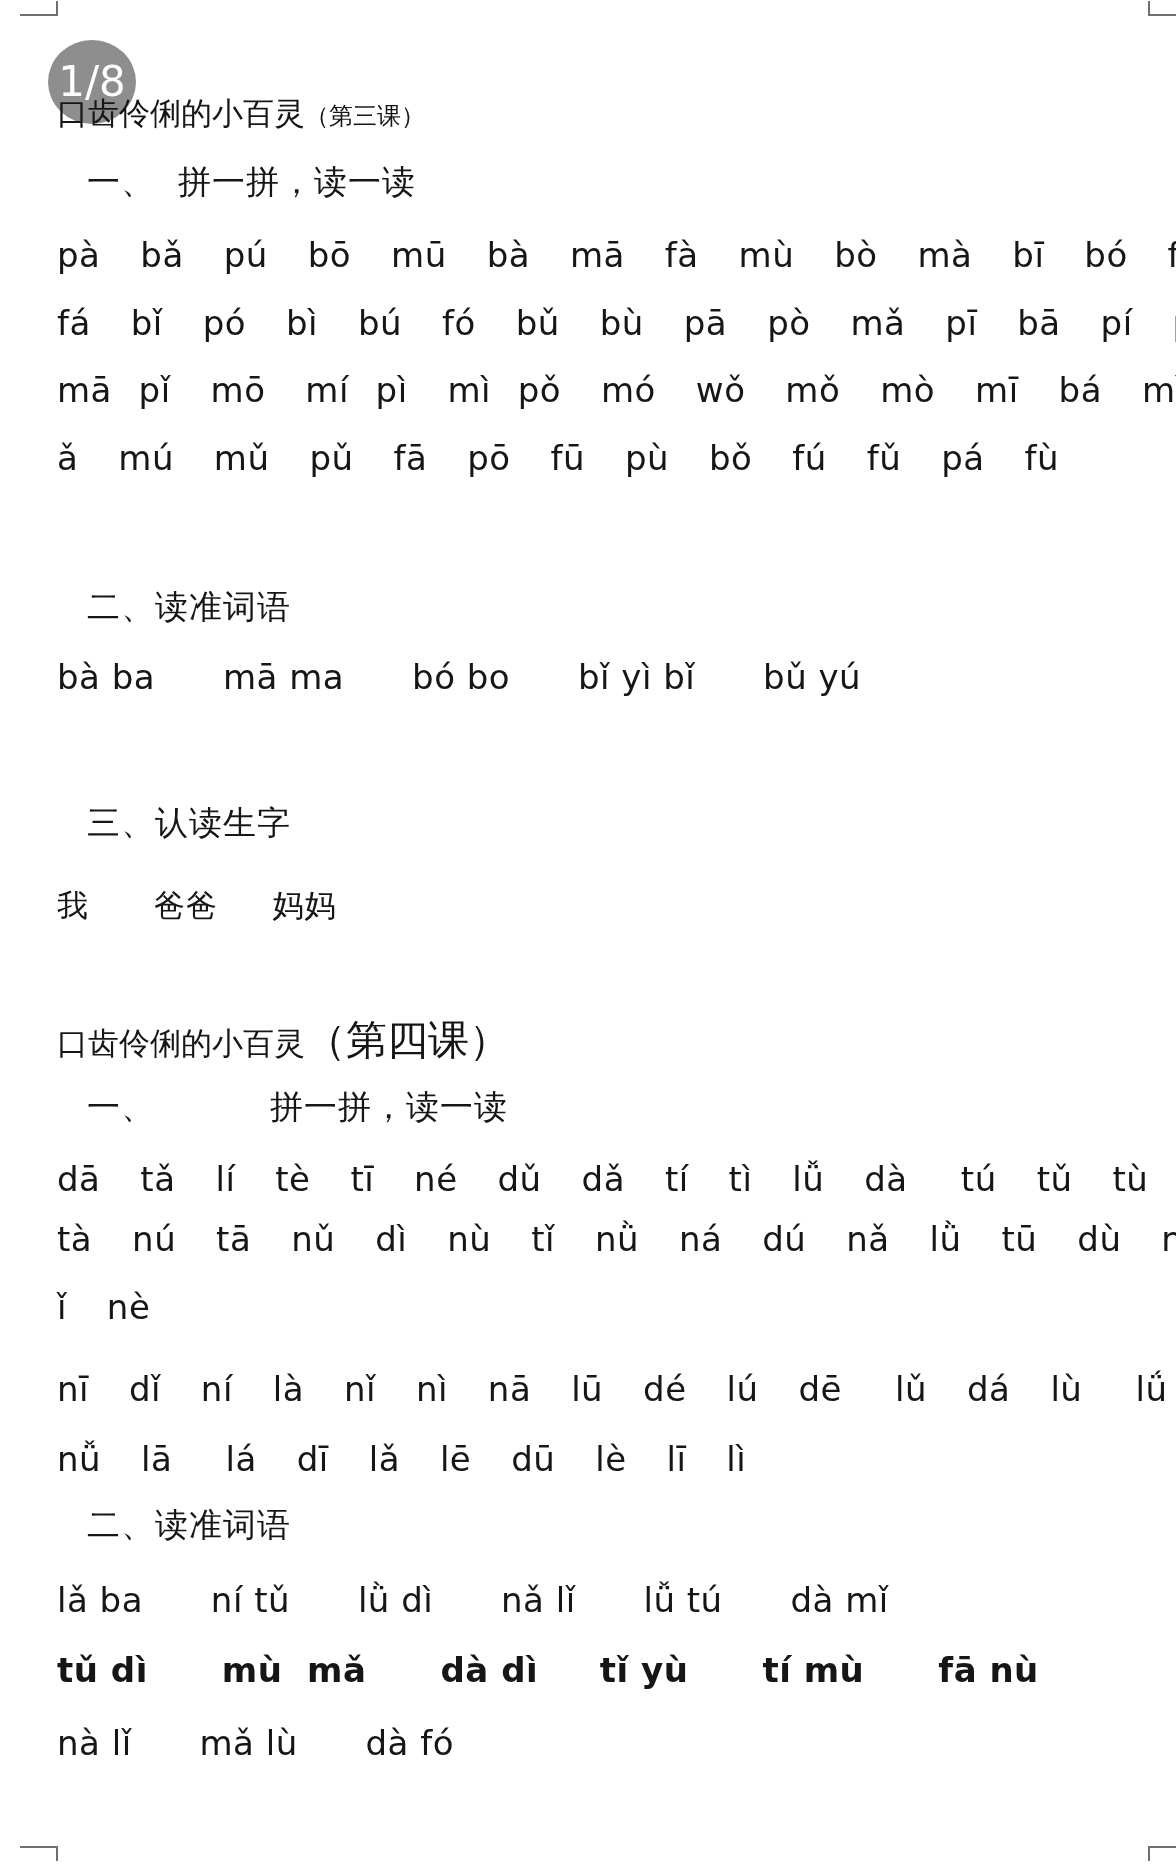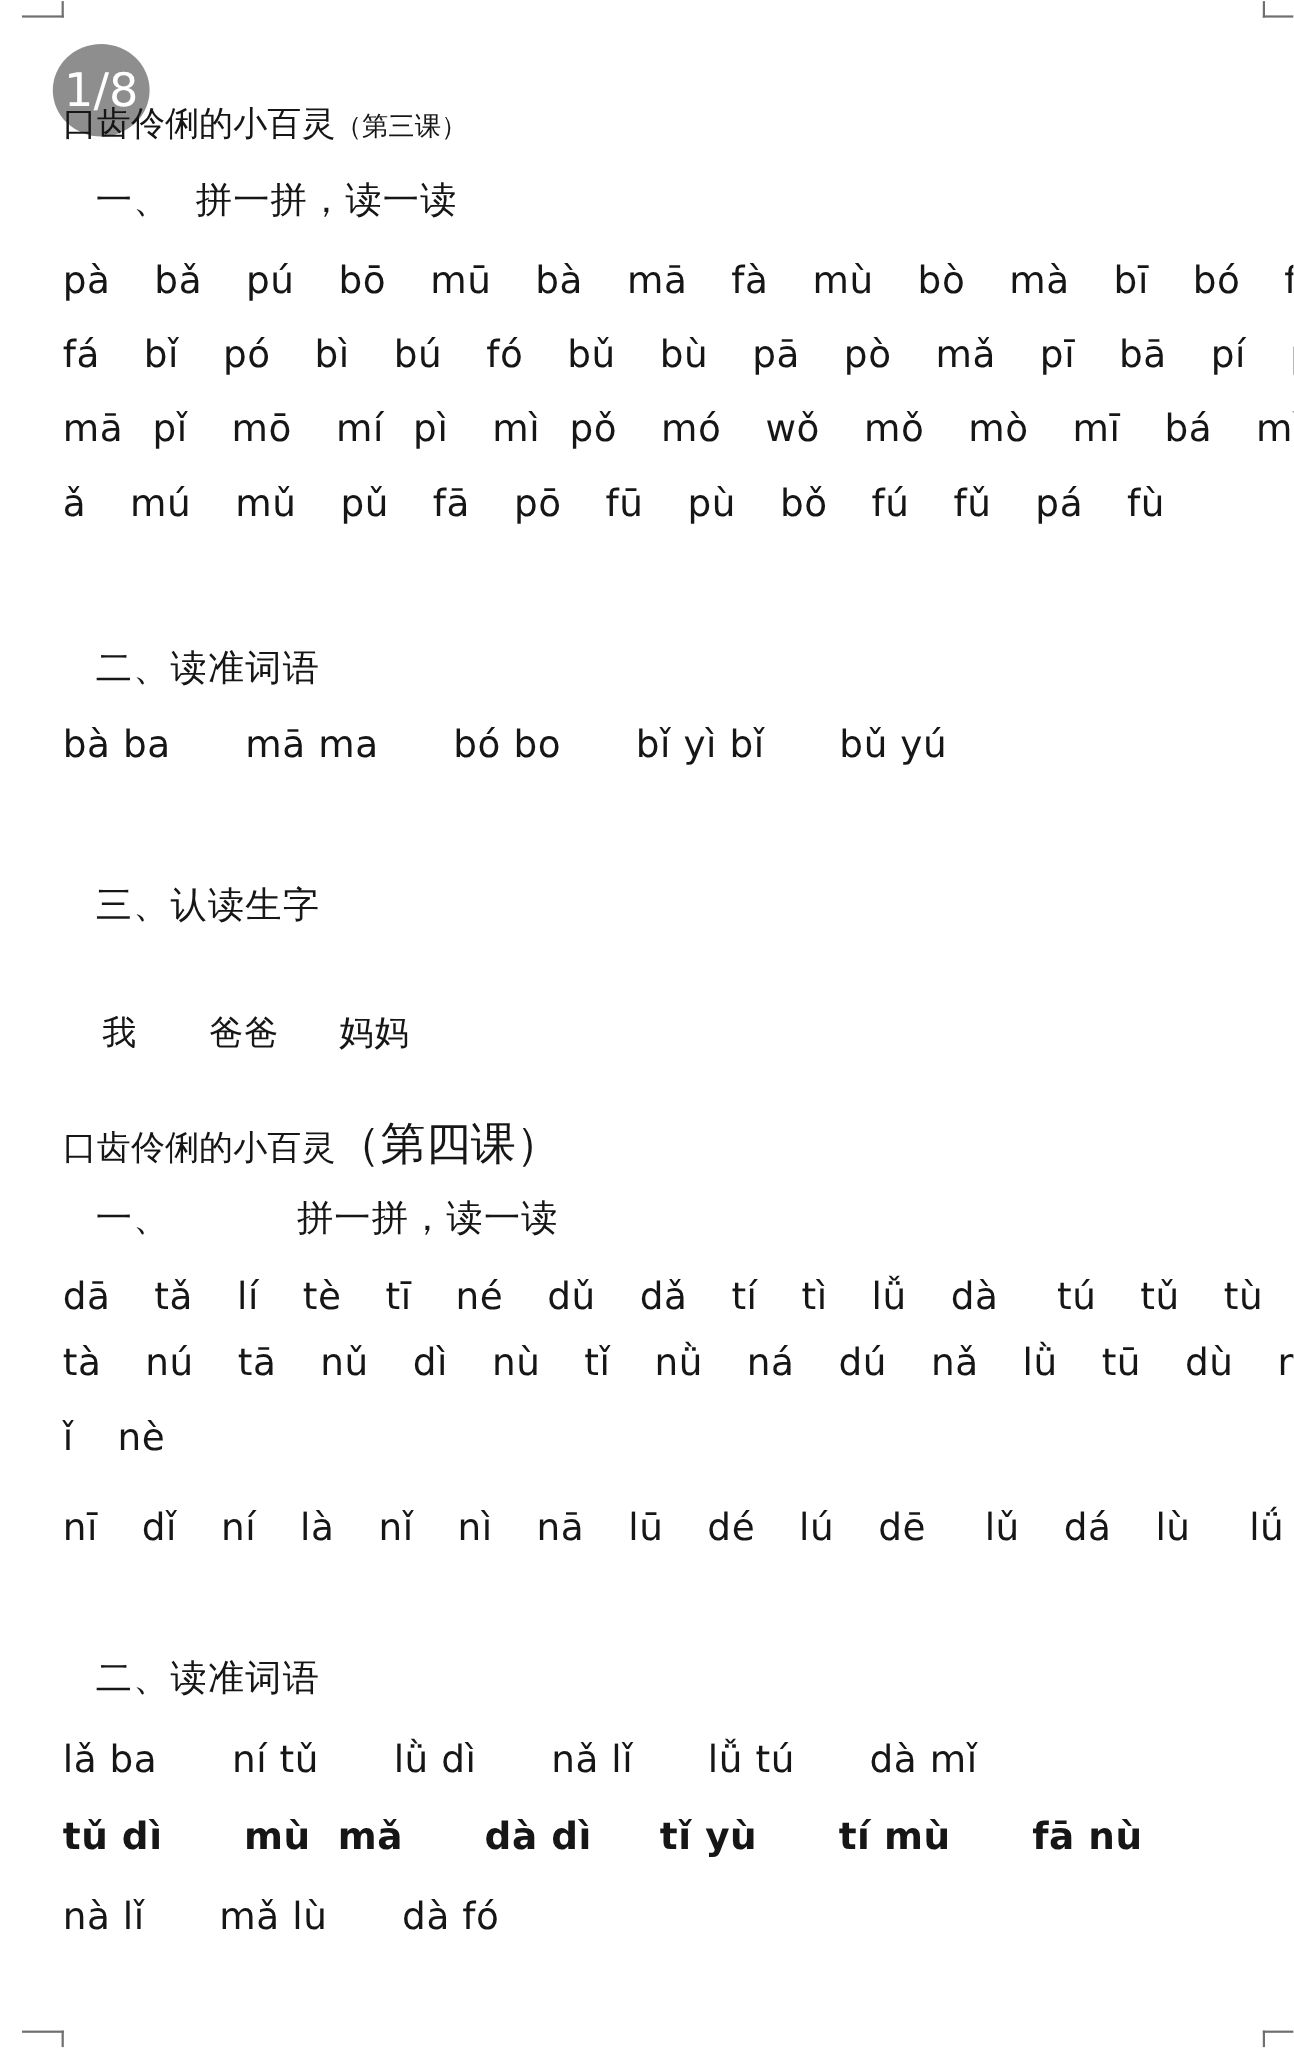--- a/index.html
+++ b/index.html
@@ -57,30 +57,31 @@
   <div class="line pinyin" style="top:306px;">fá   bǐ   pó   bì   bú   fó   bǔ   bù   pā   pò   mǎ   pī   bā   pí   pū</div>
   <div class="line pinyin" style="top:373px;">mā  pǐ   mō   mí  pì   mì  pǒ   mó   wǒ   mǒ   mò   mī   bá   mǐ   p</div>
   <div class="line pinyin" style="top:441px;">ǎ   mú   mǔ   pǔ   fā   pō   fū   pù   bǒ   fú   fǔ   pá   fù</div>
 
   <div class="line heading" style="top:590px;">二、读准词语</div>
 
   <div class="line wordline" style="top:660px;">bà ba      mā ma      bó bo      bǐ yì bǐ      bǔ yú</div>
 
   <div class="line heading" style="top:806px;">三、认读生字</div>
 
-  <div class="line cnline" style="top:924px;margin-left:36px;">我      爸爸     妈妈</div>
+  <div class="line cnline" style="top:890px;">我      爸爸     妈妈</div>
 
   <div class="line title" style="top:1020px;"><span>口齿伶俐的小百灵</span><span class="suffix-normal">（第四课）</span></div>
 
   <div class="line heading" style="top:1090px;">一、          拼一拼，读一读</div>
 
   <div class="line pinyin" style="top:1162px;">dā   tǎ   lí   tè   tī   né   dǔ   dǎ   tí   tì   lǚ   dà    tú   tǔ   tù   dí</div>
   <div class="line pinyin" style="top:1222px;">tà   nú   tā   nǔ   dì   nù   tǐ   nǜ   ná   dú   nǎ   lǜ   tū   dù   nà   l</div>
   <div class="line pinyin" style="top:1290px;">ǐ   nè</div>
   <div class="line pinyin" style="top:1372px;">nī   dǐ   ní   là   nǐ   nì   nā   lū   dé   lú   dē    lǔ   dá   lù    lǘ</div>
+  <div class="line pinyin" style="top:1442px;">nǚ   lā    lá   dī   lǎ   lē   dū   lè   lī   lì</div>
 
   <div class="line heading" style="top:1508px;">二、读准词语</div>
 
   <div class="line wordline" style="top:1583px;">lǎ ba      ní tǔ      lǜ dì      nǎ lǐ      lǚ tú      dà mǐ</div>
   <div class="line wordline" style="top:1653px;font-weight:bold;">tǔ dì      mù  mǎ      dà dì     tǐ yù      tí mù      fā nù</div>
   <div class="line wordline" style="top:1726px;">nà lǐ      mǎ lù      dà fó</div>
 
 </div>
 
 </body></html>

